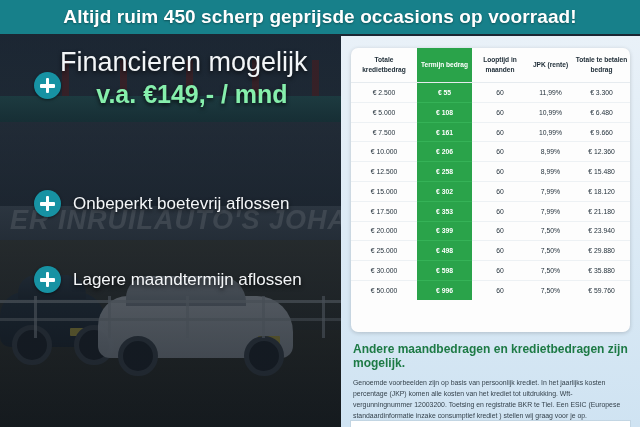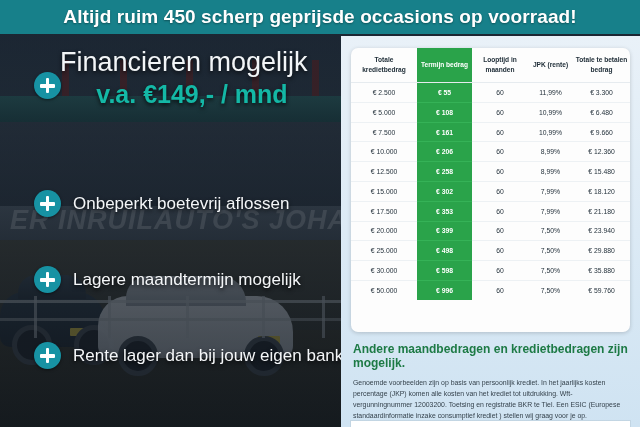--- a/index.html
+++ b/index.html
@@ -53,21 +53,21 @@
   .topbar{position:absolute;left:0;top:0;width:640px;height:34px;
        background:#17808a;display:flex;align-items:center;justify-content:center;z-index:6;}
   .topbar span{color:#ffffff;font-size:19px;font-weight:bold;letter-spacing:.1px;
        text-shadow:0 1px 2px rgba(0,0,0,.35);white-space:nowrap;}
 
   
   .left{position:absolute;left:0;top:34px;width:338px;height:393px;z-index:5;}
   .headline{position:absolute;left:60px;top:14px;width:290px;}
   .headline .l1{color:#f2f5f7;font-size:27px;font-weight:normal;line-height:1.08;
        text-shadow:0 2px 4px rgba(0,0,0,.75);white-space:nowrap;}
-  .headline .l2{color:#14b8a6;font-size:25px;font-weight:bold;line-height:1.15;margin-top:3px;
+  .headline .l2{color:#86efac;font-size:25px;font-weight:bold;line-height:1.15;margin-top:3px;
        text-shadow:0 2px 4px rgba(0,0,0,.75);white-space:nowrap;text-align:center;
        padding-right:26px;}
   .bullet{position:absolute;left:34px;display:flex;align-items:center;}
   .b1{top:156px;} .b2{top:232px;} .b3{top:308px;}
   .plus{flex:0 0 auto;width:27px;height:27px;border-radius:50%;background:#1792a3;
        position:relative;box-shadow:0 1px 3px rgba(0,0,0,.5);}
   .plus:before,.plus:after{content:"";position:absolute;background:#fff;border-radius:1px;}
   .plus:before{left:6px;top:12px;width:15px;height:3.5px;}
   .plus:after{left:11.75px;top:6px;width:3.5px;height:15px;}
   .btext{margin-left:12px;color:#f4f6f8;font-size:17px;white-space:nowrap;
@@ -152,25 +152,21 @@
       <div class="l1">Financieren mogelijk</div>
       <div class="l2">v.a. €149,- / mnd</div>
     </div>
 
     <div class="bullet b1">
       <div class="plus"></div>
       <div class="btext">Onbeperkt boetevrij aflossen</div>
     </div>
     <div class="bullet b2">
       <div class="plus"></div>
-      <div class="btext">Lagere maandtermijn mogelijk</div>
-    </div>
-    <div class="bullet b3">
-      <div class="plus"></div>
-      <div class="btext">Rente lager dan bij jouw eigen bank</div>
+      <div class="btext">Lagere maandtermijn aflossen</div>
     </div>
   </div>
 
   <div class="right">
 
     <div class="card">
       <table>
         <colgroup>
             <col class="c1">
             <col class="c2">

